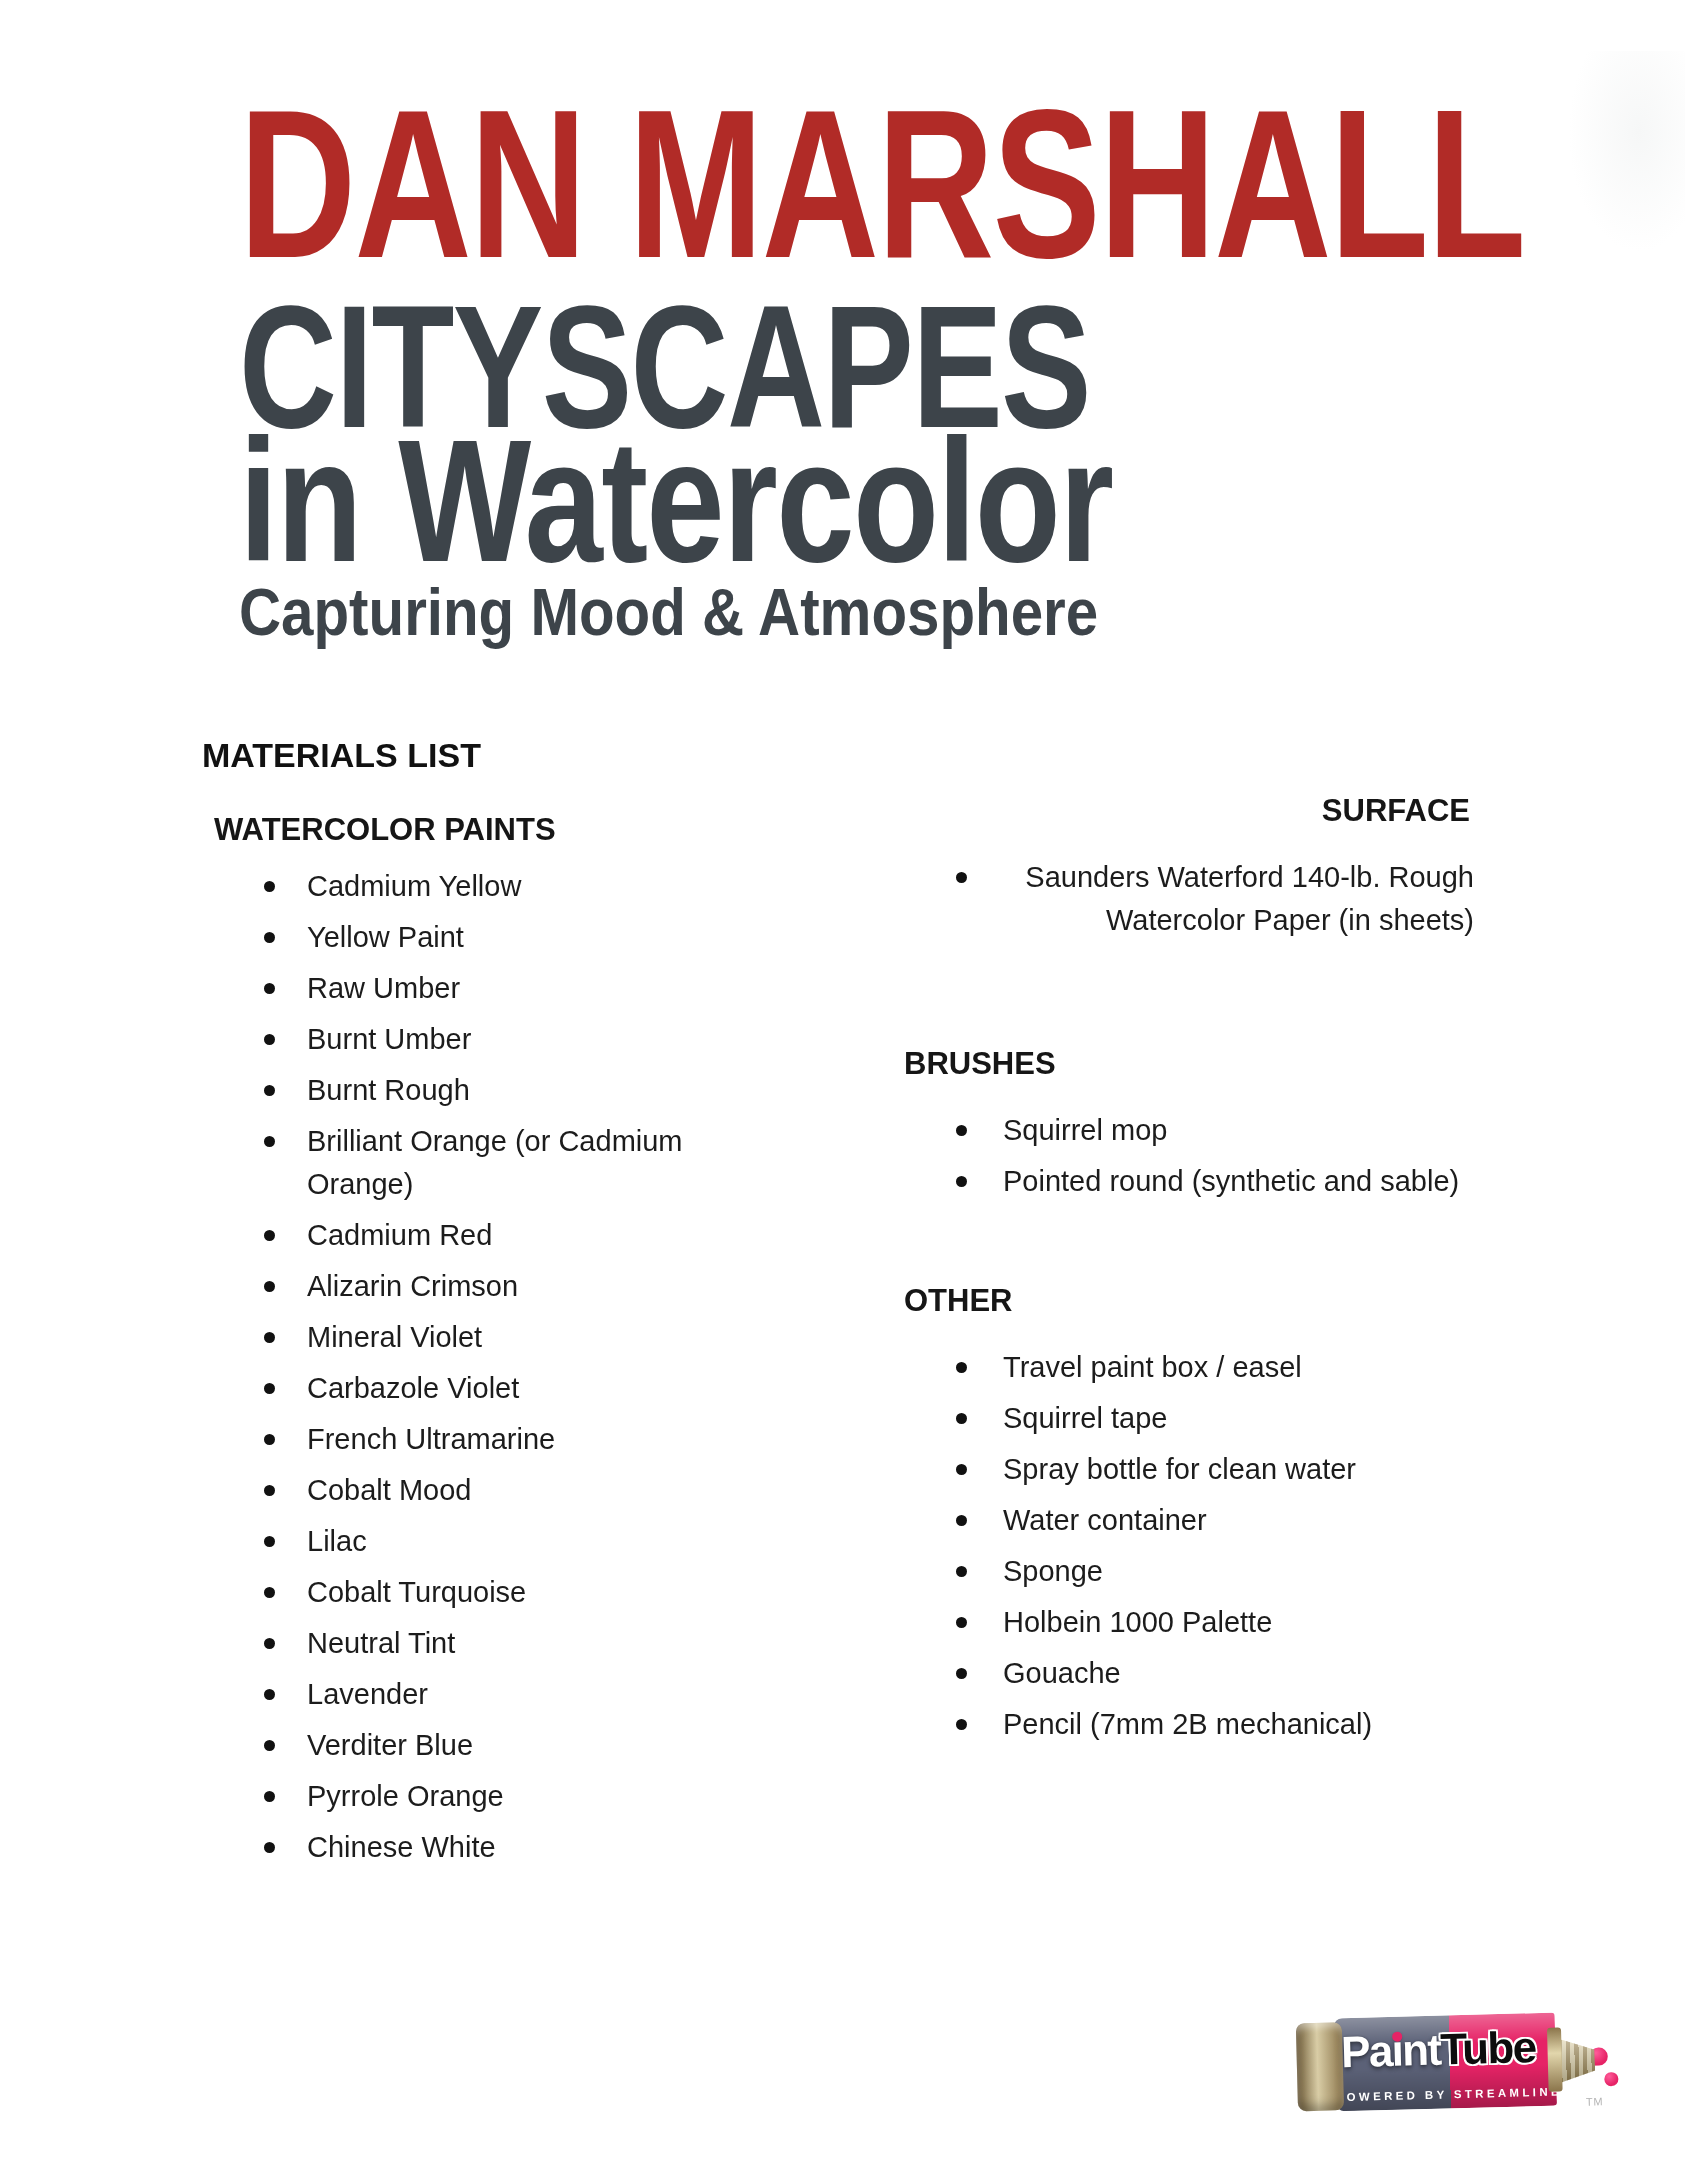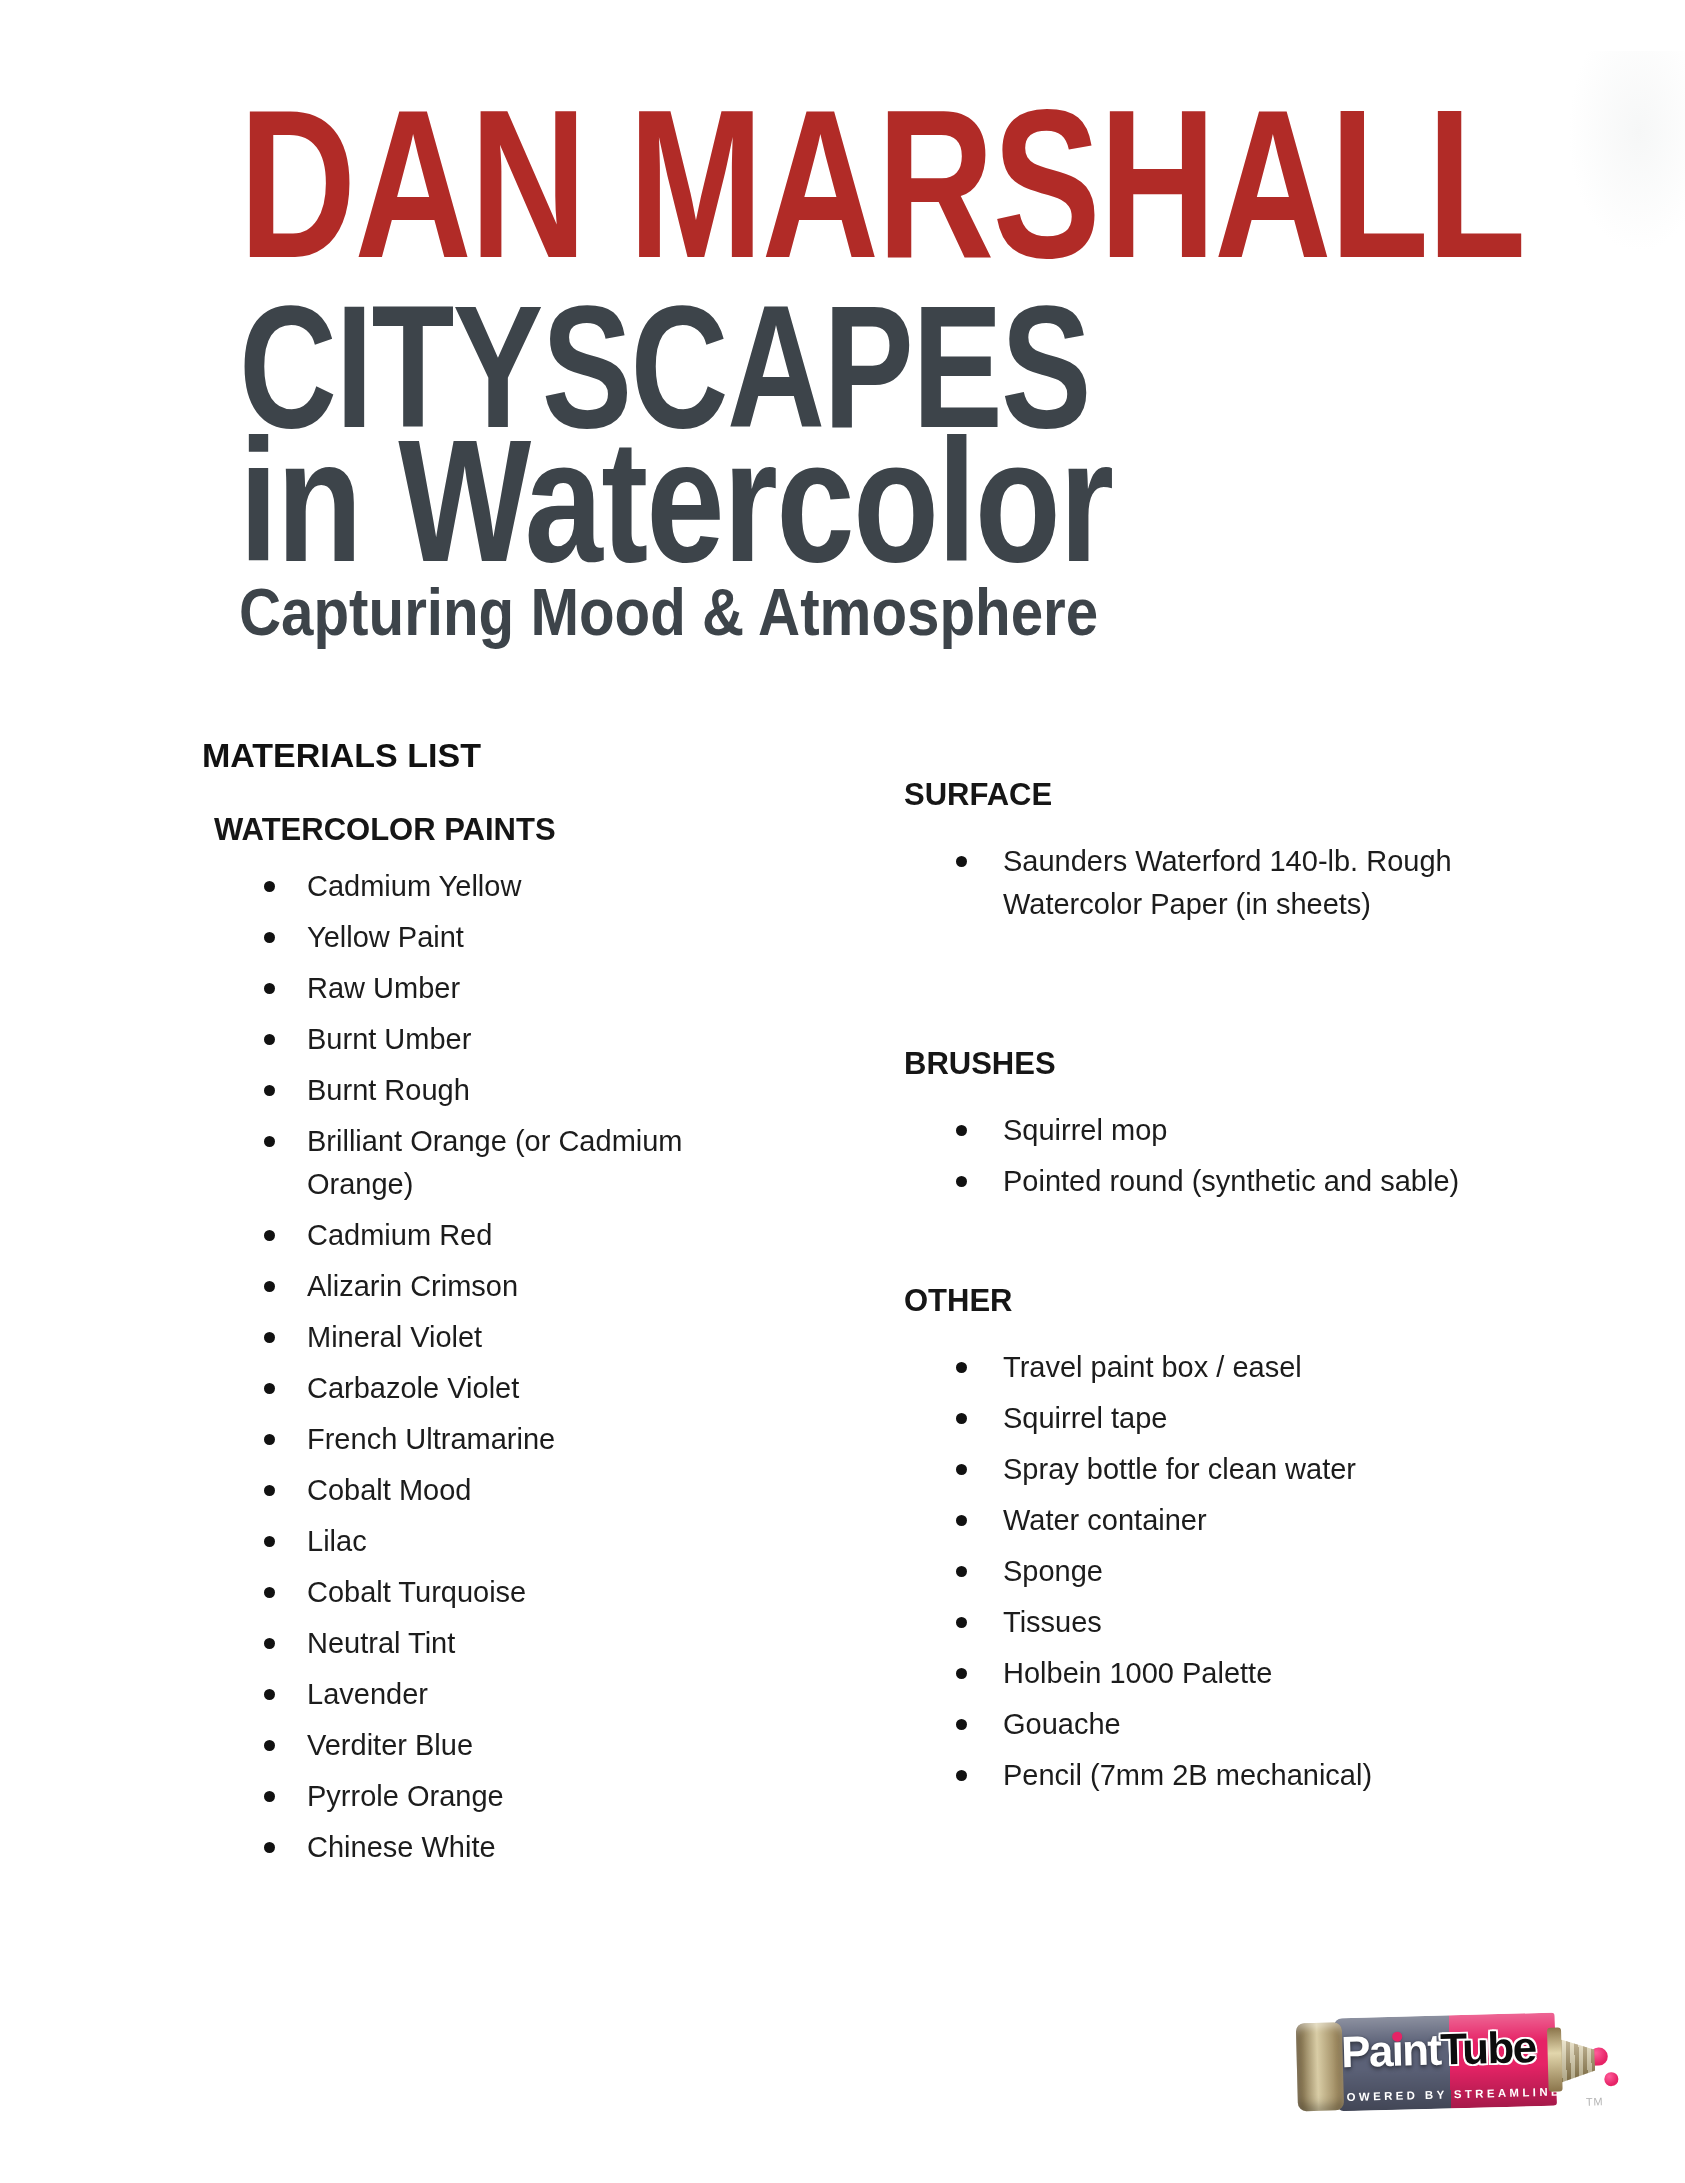--- a/index.html
+++ b/index.html
@@ -29,21 +29,21 @@
   .left-col{left:202px;top:799px;width:556px;}
   .left-col ul{margin-top:17px;}
   .col li{position:relative;font-size:29px;line-height:43px;margin:8px;}
   .left-col li{padding-left:97px;}
   .bullet{position:absolute;width:11px;height:11px;border-radius:50%;background:#111;top:16px;}
   .left-col .bullet{left:54px;}
 
   .rsec{left:892px;width:590px;}
   .rsec li{padding-left:103px;}
   .rsec .bullet{left:56px;}
-  .sec-surface{top:764px;}
+  .sec-surface{top:780px;text-align:right;}
   .sec-brushes{top:1033px;}
   .sec-other{top:1270px;}
 
   
   .logo{left:1295px;top:2005px;width:337px;height:126px;transform:rotate(-1.5deg);transform-origin:50% 50%;}
   .tube-tail{position:absolute;left:1.7px;top:13.5px;width:46px;height:88px;border-radius:8.4px;
     background:linear-gradient(90deg,#6f5c38 0%,#d9cda6 45%,#8a744a 100%);
     box-shadow:inset 0 5px 6.7px rgba(255,255,255,.4), inset 0 -6.7px 8.4px rgba(0,0,0,.25);z-index:2;}
   .tube-body{position:absolute;left:40px;top:10px;width:221px;height:93px;
     border-radius:8.4px 3.4px 3.4px 8.4px;z-index:1;
@@ -122,21 +122,20 @@
 </section>
 
 <section class="col rsec sec-other">
   <h3>OTHER</h3>
   <ul>
     <li><span class="bullet"></span><span>Travel paint box / easel</span></li>
     <li><span class="bullet"></span><span>Squirrel tape</span></li>
     <li><span class="bullet"></span><span>Spray bottle for clean water</span></li>
     <li><span class="bullet"></span><span>Water container</span></li>
     <li><span class="bullet"></span><span>Sponge</span></li>
-    <li><span class="bullet"></span><span>Tissues</span></li>
     <li><span class="bullet"></span><span>Holbein 1000 Palette</span></li>
     <li><span class="bullet"></span><span>Gouache</span></li>
     <li><span class="bullet"></span><span>Pencil (7mm 2B mechanical)</span></li>
   </ul>
 </section>
 
 <div class="abs logo">
   <div class="tube-tail"></div>
   <div class="tube-body">
     <div class="brand-line">

